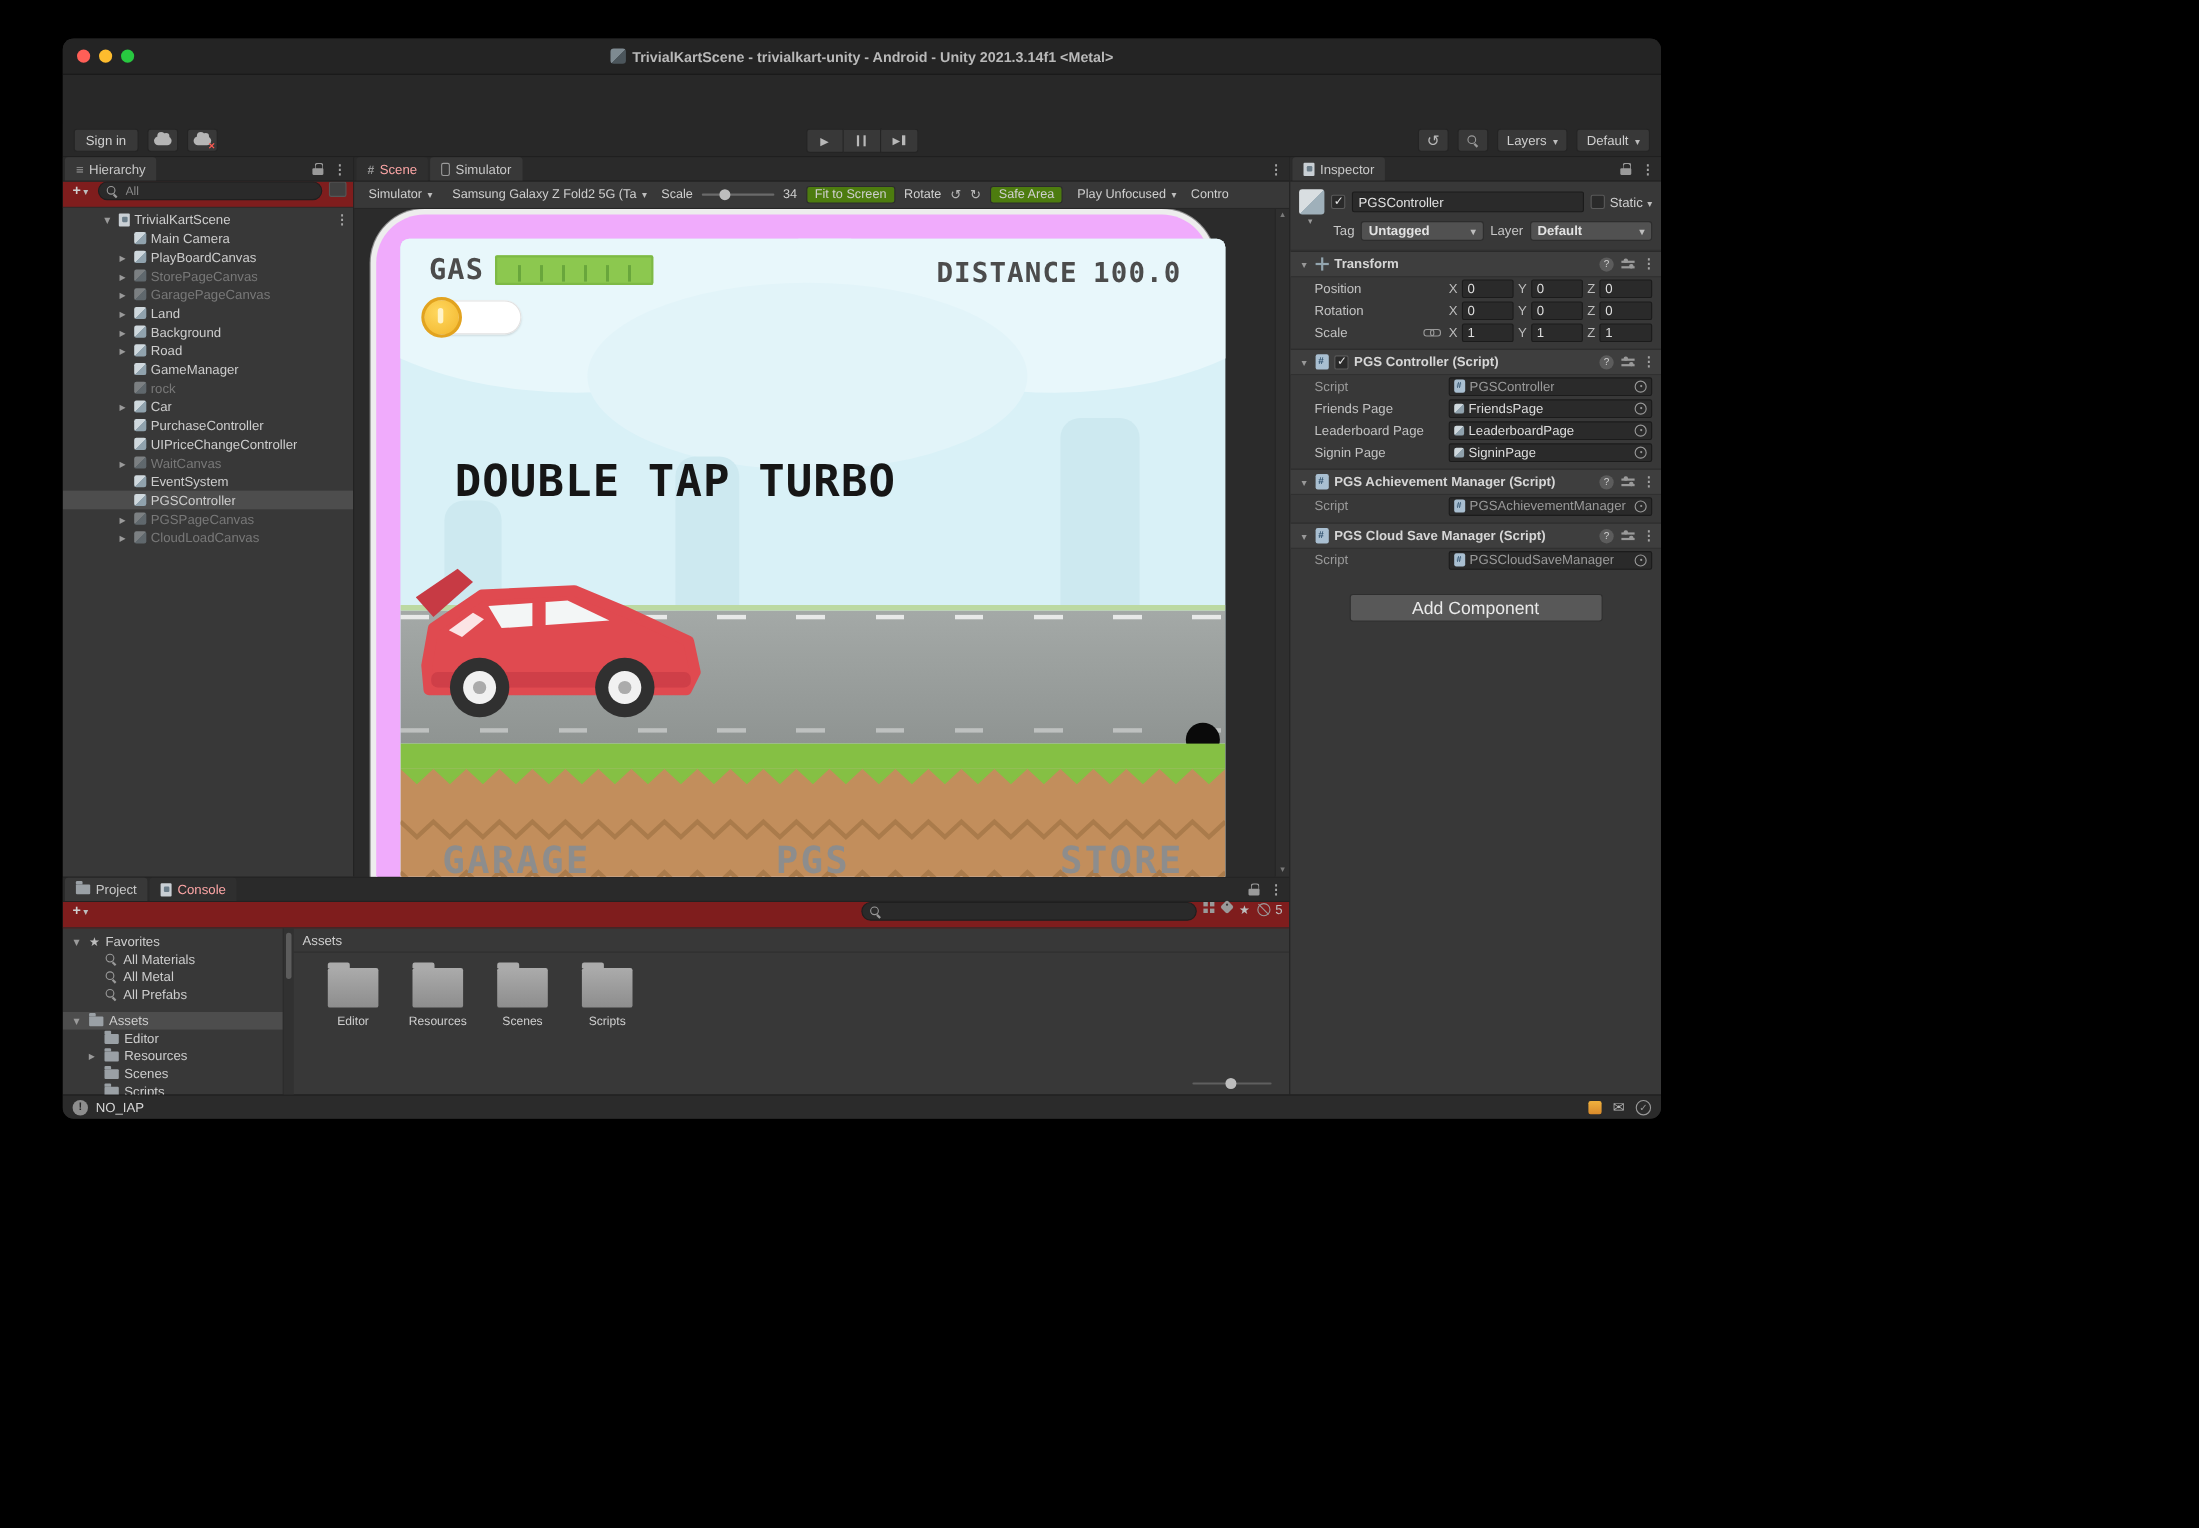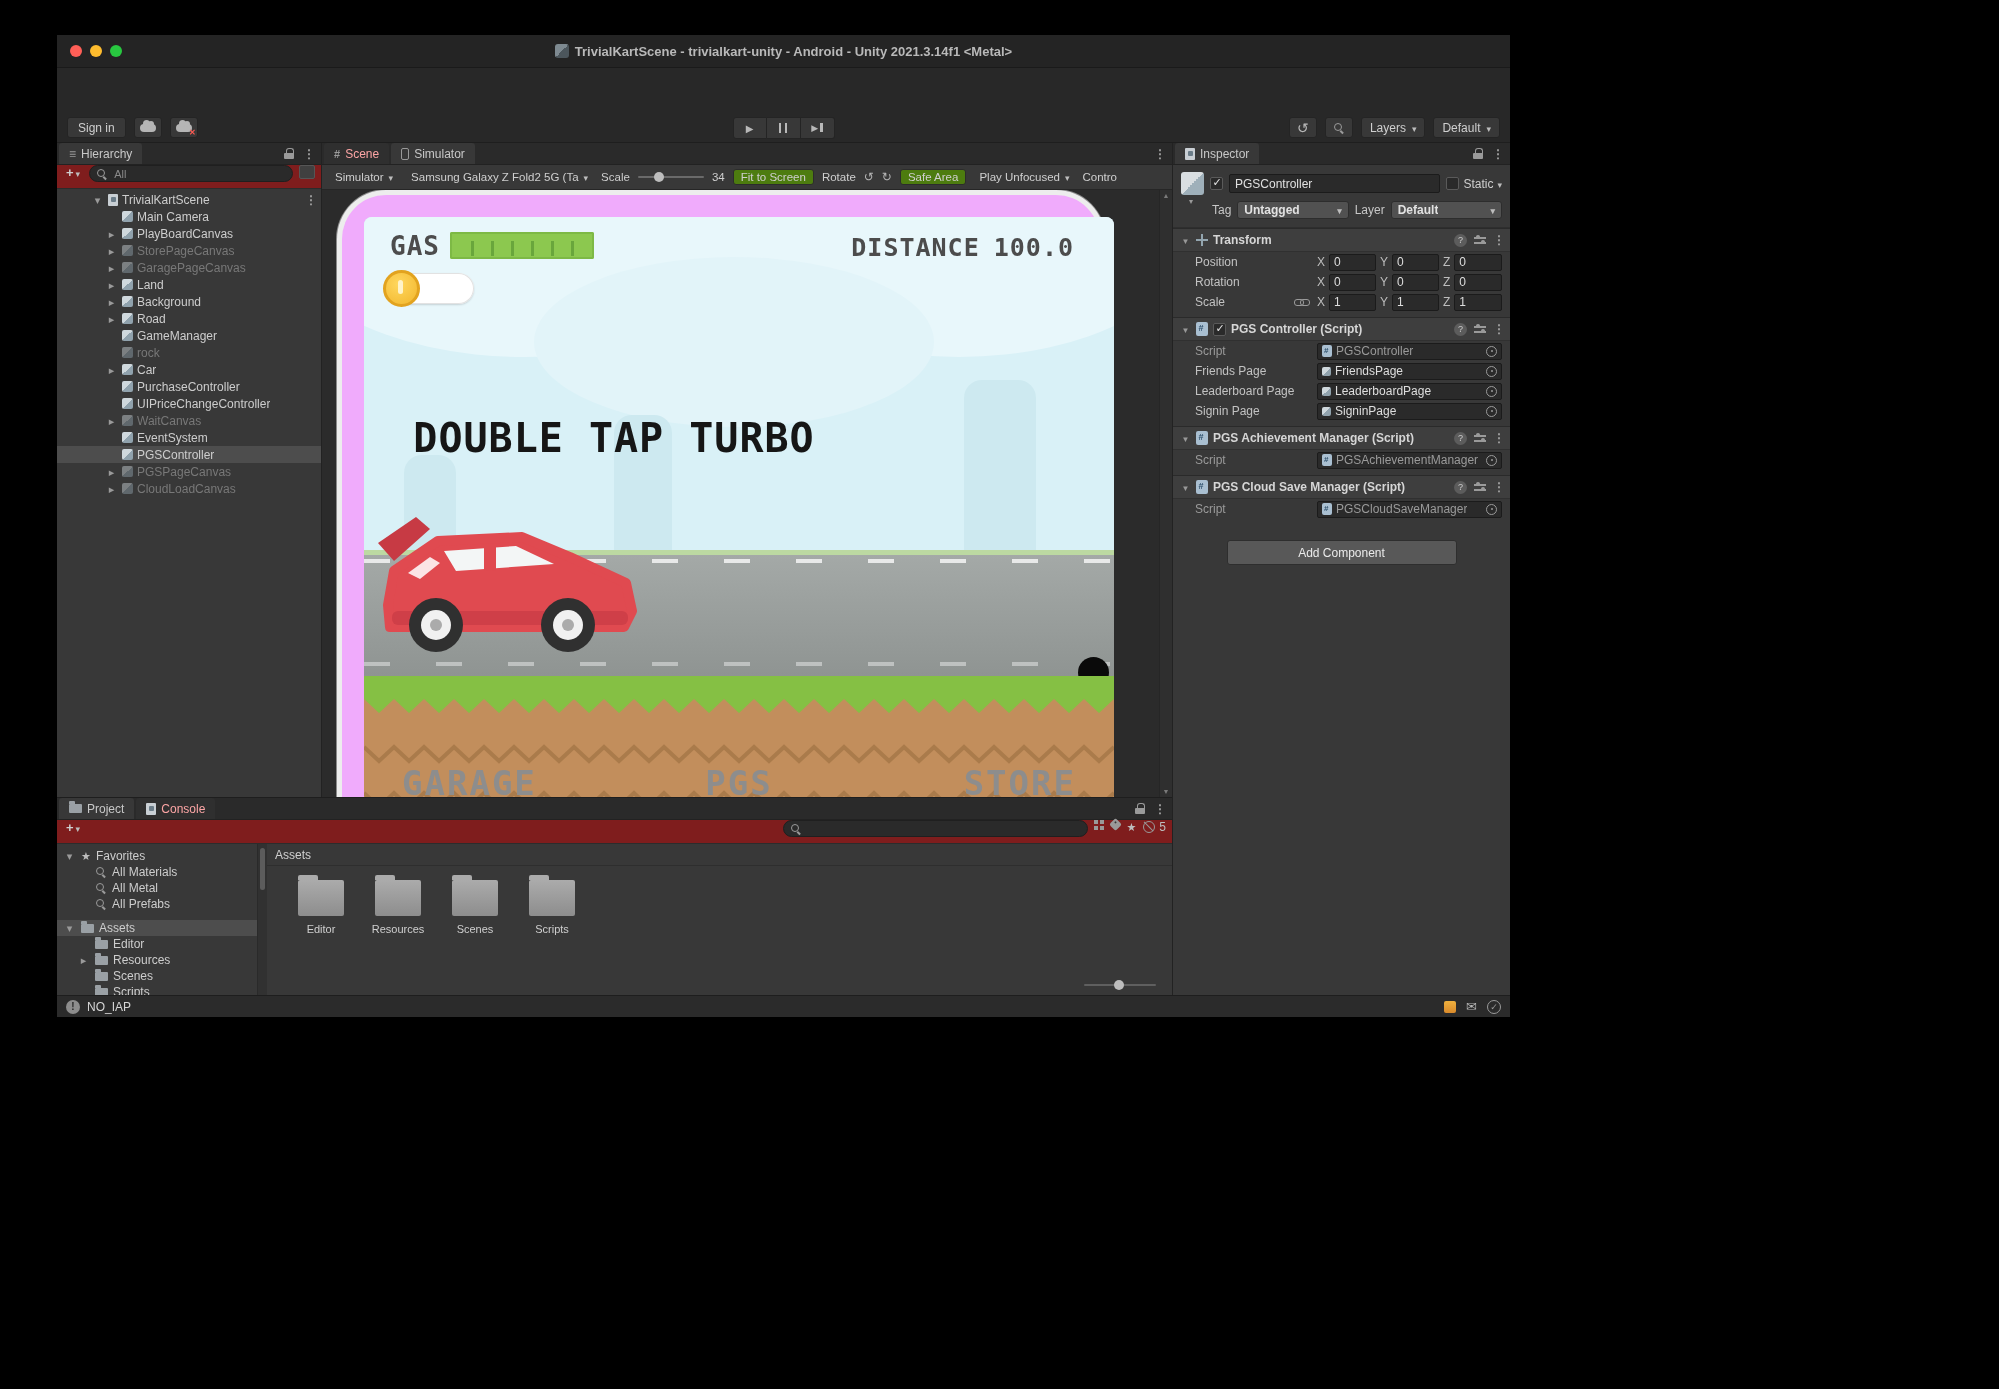--- a/index.html
+++ b/index.html
@@ -1,19 +1,19 @@
 <!DOCTYPE html>
 <html><head>
 <meta charset="utf-8">
 <style>
   html,body{margin:0;padding:0;background:#000;}
   body{width:1999px;height:1389px;position:relative;font-family:"Liberation Sans",sans-serif;font-size:12px;color:#c7c7c7;-webkit-font-smoothing:antialiased;}
   *{box-sizing:border-box;}
 
-  #window{position:absolute;left:57px;top:35px;width:1453px;height:982px;background:#282828;border-radius:0;overflow:hidden;display:flex;flex-direction:column;box-shadow:0 25px 70px rgba(0,0,0,.7);}
+  #window{position:absolute;left:57px;top:35px;width:1453px;height:982px;background:#282828;border-radius:10px;overflow:hidden;display:flex;flex-direction:column;box-shadow:0 25px 70px rgba(0,0,0,.7);}
 
   
   .titlebar{height:33px;background:#242424;border-bottom:1px solid #1a1a1a;display:flex;align-items:center;justify-content:center;position:relative;flex:0 0 auto;}
   .traffic{position:absolute;left:13px;top:0;height:100%;display:flex;align-items:center;gap:8px;}
   .tl{width:12px;height:12px;border-radius:50%;}
   .tl.red{background:#ff5f57;} .tl.yel{background:#febc2e;} .tl.grn{background:#28c840;}
   .title-wrap{display:flex;align-items:center;gap:6px;color:#b9b9b9;font-weight:bold;font-size:13px;}
   .unity-ic{width:14px;height:14px;border-radius:3px;background:linear-gradient(135deg,#7e8a91 0 50%,#4c565c 50% 100%);}
 
   
@@ -182,21 +182,21 @@
   .prow{display:flex;align-items:center;height:20px;padding:0 8px 0 22px;gap:4px;}
   .plbl{width:118px;flex:0 0 118px;color:#c2c2c2;white-space:nowrap;overflow:hidden;display:flex;align-items:center;gap:4px;}
   .plbl.dim{color:#9a9a9a;}
   .axisgrp{display:flex;align-items:center;gap:4px;flex:1;min-width:0;}
   .axis-l{color:#bdbdbd;flex:0 0 auto;}
   .numfld{flex:1;background:#2a2a2a;border:1px solid #1b1b1b;border-radius:2px;height:17px;line-height:15px;padding:0 4px;color:#dedede;min-width:0;}
   .objfld{flex:1;display:flex;align-items:center;background:#2a2a2a;border:1px solid #1b1b1b;border-radius:2px;height:17px;padding:0 3px 0 4px;color:#dedede;gap:4px;min-width:0;}
   .objfld .val{overflow:hidden;white-space:nowrap;text-overflow:ellipsis;}
   .objfld.dimv .val{color:#9a9a9a;}
   .comp{padding-bottom:5px;}
-  .addcomp{display:block;margin:16px auto 0 auto;width:230px;height:25px;background:#585858;border:1px solid #2e2e2e;border-radius:3px;color:#eaeaea;text-align:center;line-height:23px;font-size:12px;}
+  .addcomp{display:block;margin:16px auto 0 auto;width:230px;height:25px;background:#585858;border:1px solid #2e2e2e;border-radius:3px;color:#eaeaea;text-align:center;line-height:23px;font-size:16px;}
 
   
   .project{height:198px;display:flex;flex-direction:column;border-top:1px solid #1e1e1e;background:#383838;flex:0 0 auto;}
   .pcontent{flex:1;display:flex;min-height:0;}
   .ptree{width:201px;border-right:1px solid #2a2a2a;padding-top:4px;overflow:hidden;position:relative;}
   .trow{display:flex;align-items:center;gap:5px;height:16px;padding-left:6px;color:#cdcdcd;white-space:nowrap;}
   .trow.lvl1{padding-left:20px;}
   .trow.sel{background:#4d4d4d;}
   .tree-sb{width:9px;background:#313131;position:relative;}
   .tree-sb::before{content:"";position:absolute;left:2px;top:4px;width:5px;height:42px;background:#5c5c5c;border-radius:3px;}

